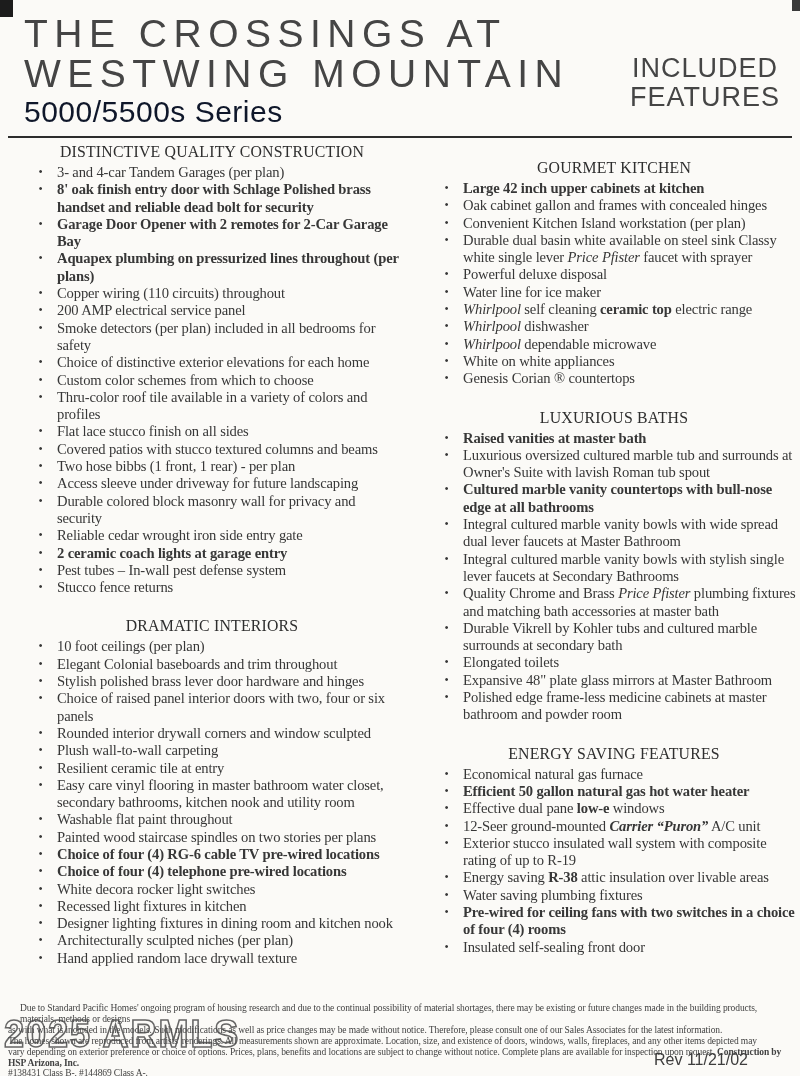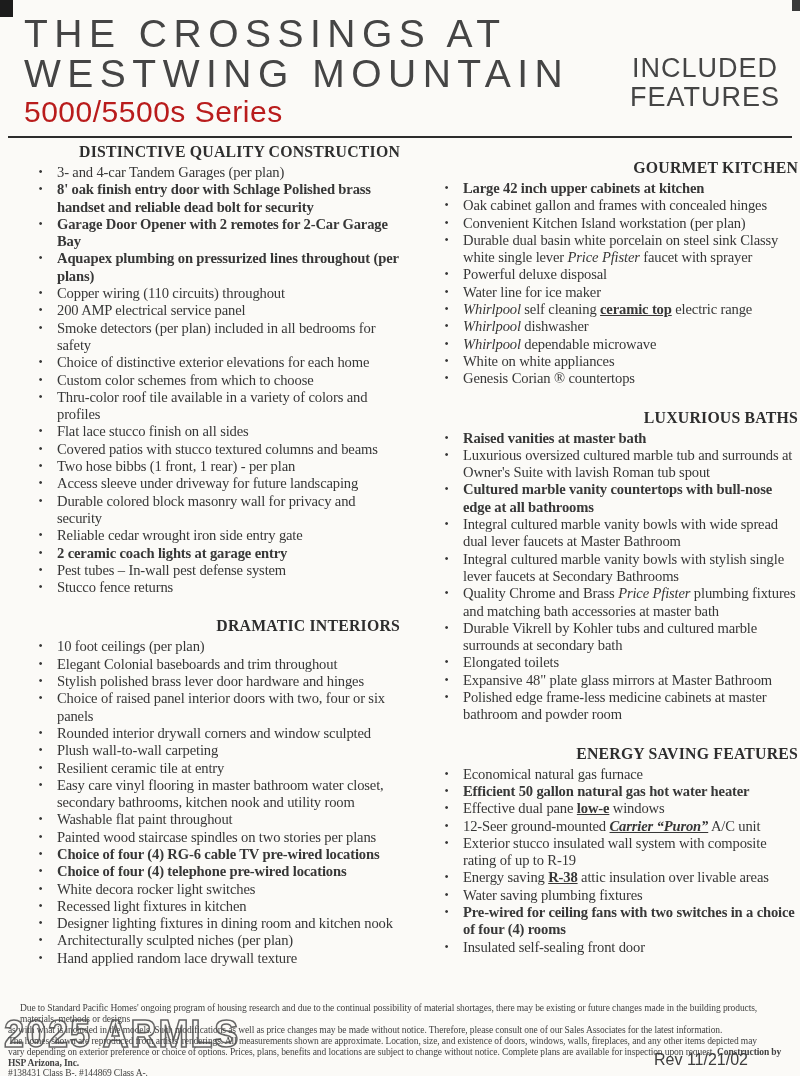--- a/index.html
+++ b/index.html
@@ -13,44 +13,44 @@
   .mark-tr{position:absolute;right:0;top:0;width:8px;height:11px;background:#3a3a3a;}
 
   
   .title-block{position:absolute;left:24px;top:14px;}
   .title-line{
     font-family:"Liberation Sans", sans-serif;font-size:39px;line-height:40px;
     letter-spacing:6.5px;color:#454545;white-space:nowrap;
   }
   .subtitle{
     font-family:"Liberation Sans", sans-serif;font-size:30px;line-height:36px;
-    letter-spacing:.5px;color:#b91c1c;
+    letter-spacing:.5px;color:#0f172a;
   }
   .included-block{
     position:absolute;right:20px;top:54px;text-align:center;
     font-family:"Liberation Sans", sans-serif;font-size:27px;line-height:29px;
     letter-spacing:1px;color:#454545;
   }
   .rule{position:absolute;left:8px;right:8px;top:136px;height:2px;background:#2d2d2d;}
 
   
   .col{position:absolute;top:142px;font-size:14.6px;line-height:17.3px;letter-spacing:-0.15px;color:#373737;}
   .col-left{left:24px;width:376px;}
   .col-right{left:430px;width:368px;padding-top:16px;}
   .section{margin-bottom:20px;}
   .heading{
-    font-weight:700;text-align:right;font-size:15.8px;line-height:19px;
+    font-weight:400;text-align:center;font-size:15.8px;line-height:19px;
     letter-spacing:.2px;margin-bottom:3px;color:#2e2e2e;
   }
   .item{display:flex;}
   .bullet{flex:0 0 33px;text-align:center;font-size:12px;line-height:17.3px;}
   .itext{flex:1;}
   .seg.b{font-weight:700;}
   .seg.i{font-style:italic;}
-  .seg.u{text-decoration:underline;}
+  .seg.u{}
 
   
   .fineprint{
     position:absolute;left:8px;right:6px;top:1003px;
     font-size:9.5px;line-height:10.9px;letter-spacing:-0.1px;color:#424242;
   }
   .fp-line.first{padding-left:12px;}
   .rev{
     position:absolute;right:52px;top:1051px;
     font-family:"Liberation Sans", sans-serif;font-size:16px;color:#3d3d3d;
@@ -245,21 +245,21 @@
         <div class="item">
           <span class="bullet">•</span>
           <span class="itext"><span class="seg">Oak cabinet gallon and frames with concealed hinges</span></span>
         </div>
         <div class="item">
           <span class="bullet">•</span>
           <span class="itext"><span class="seg">Convenient Kitchen Island workstation (per plan)</span></span>
         </div>
         <div class="item">
           <span class="bullet">•</span>
-          <span class="itext"><span class="seg">Durable dual basin white porcelain on steel sink Classy white single lever </span><span class="seg i">Price Pfister</span><span class="seg"> faucet with sprayer</span></span>
+          <span class="itext"><span class="seg">Durable dual basin white available on steel sink Classy white single lever </span><span class="seg i">Price Pfister</span><span class="seg"> faucet with sprayer</span></span>
         </div>
         <div class="item">
           <span class="bullet">•</span>
           <span class="itext"><span class="seg">Powerful deluxe disposal</span></span>
         </div>
         <div class="item">
           <span class="bullet">•</span>
           <span class="itext"><span class="seg">Water line for ice maker</span></span>
         </div>
         <div class="item">

